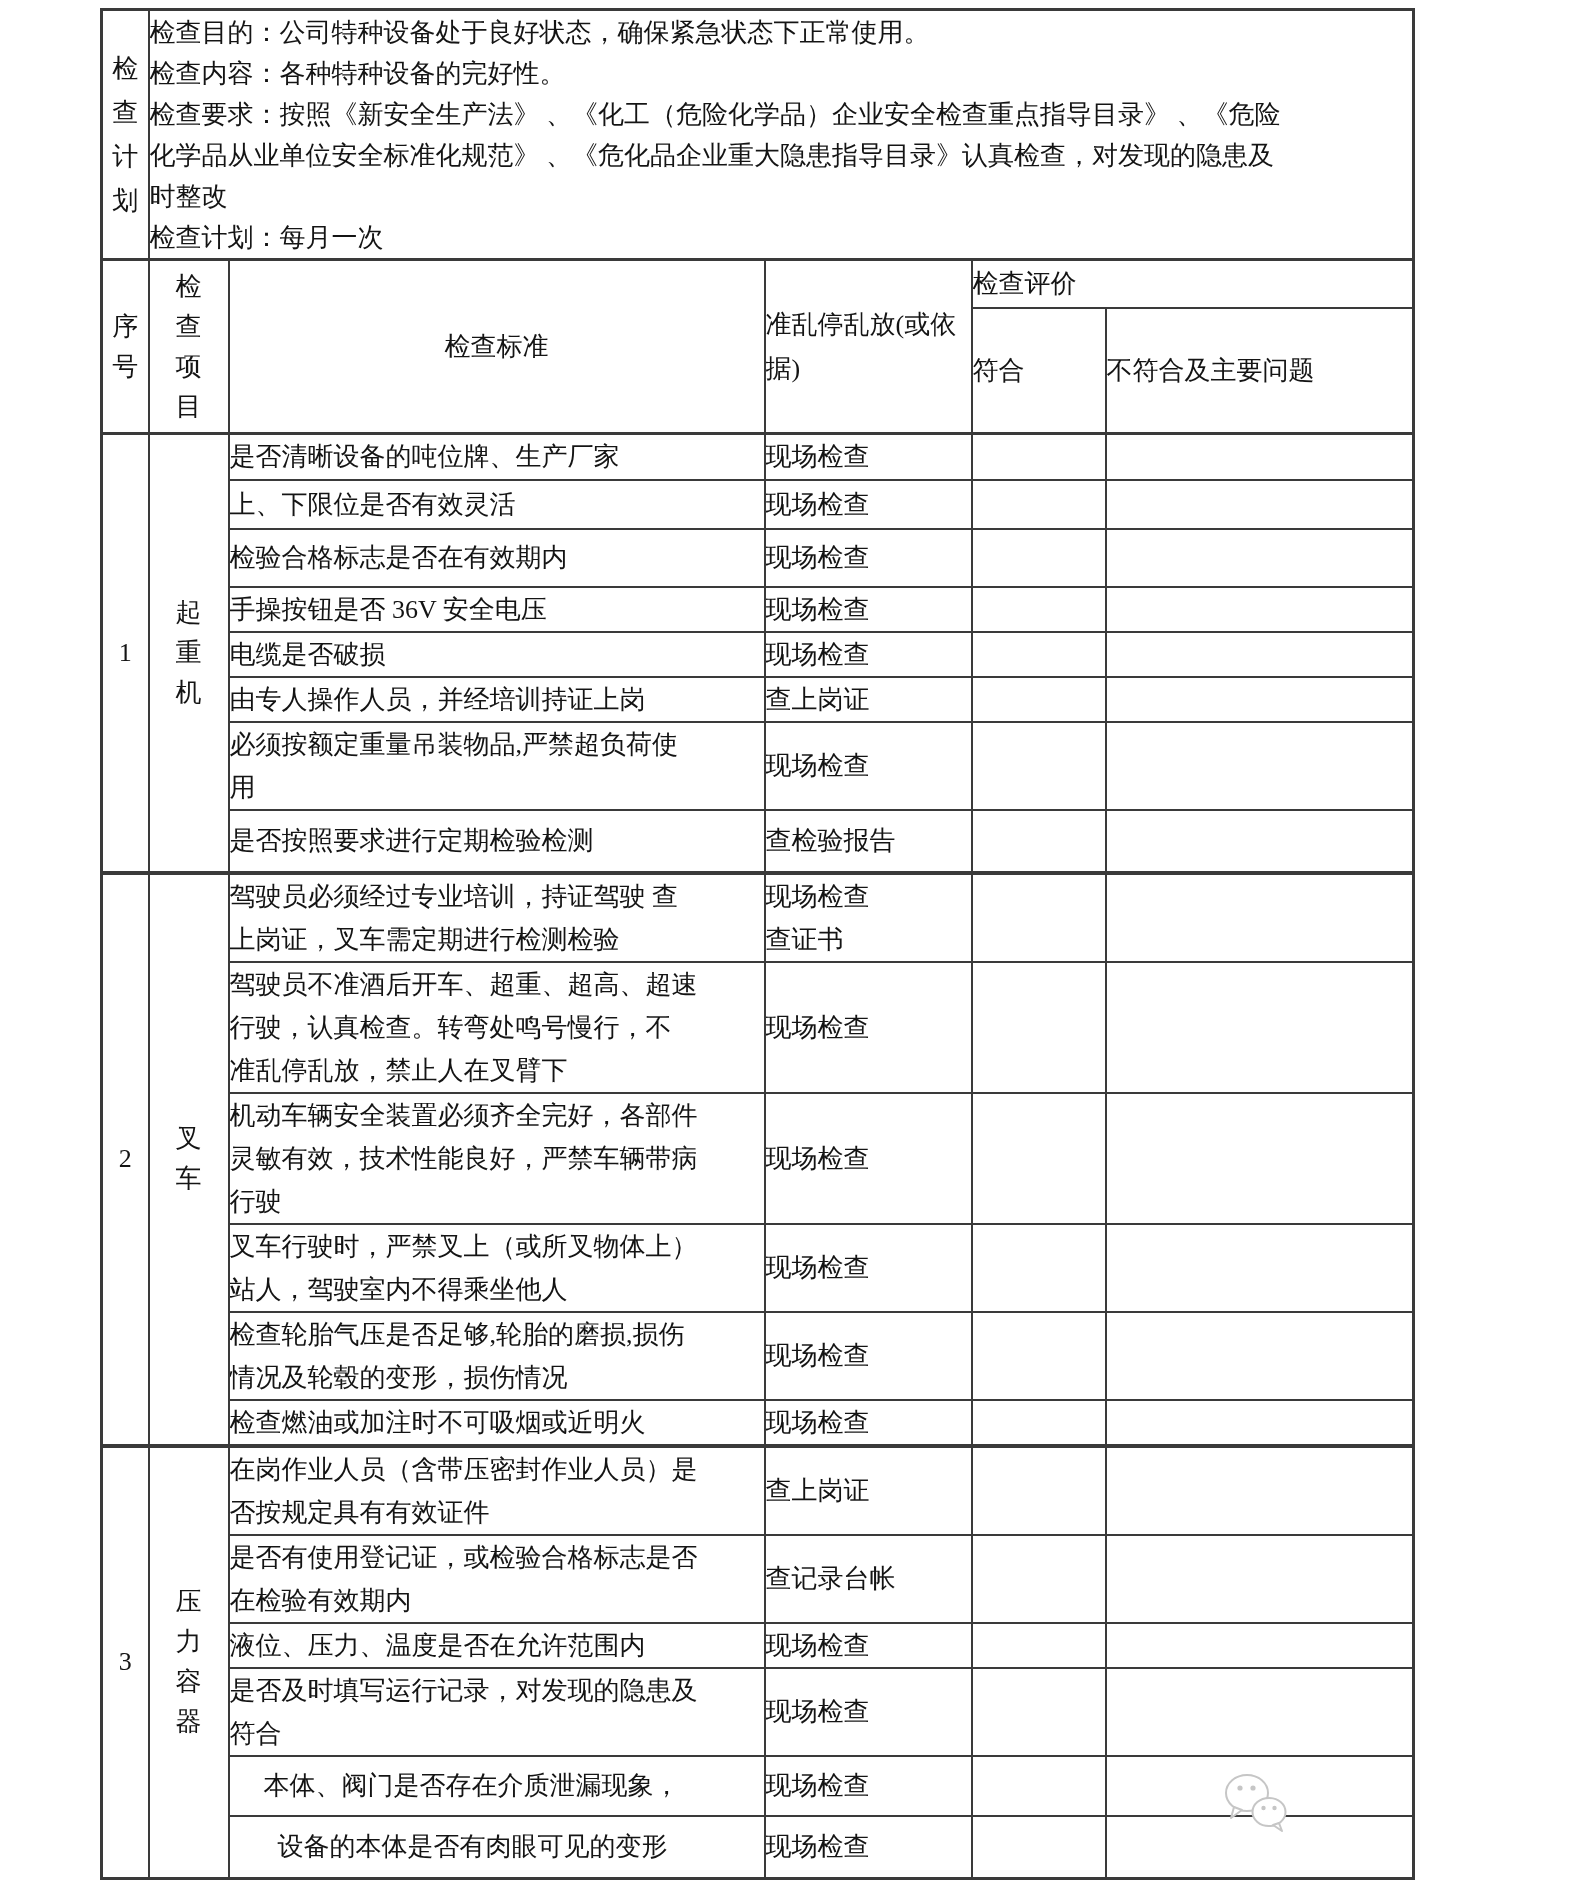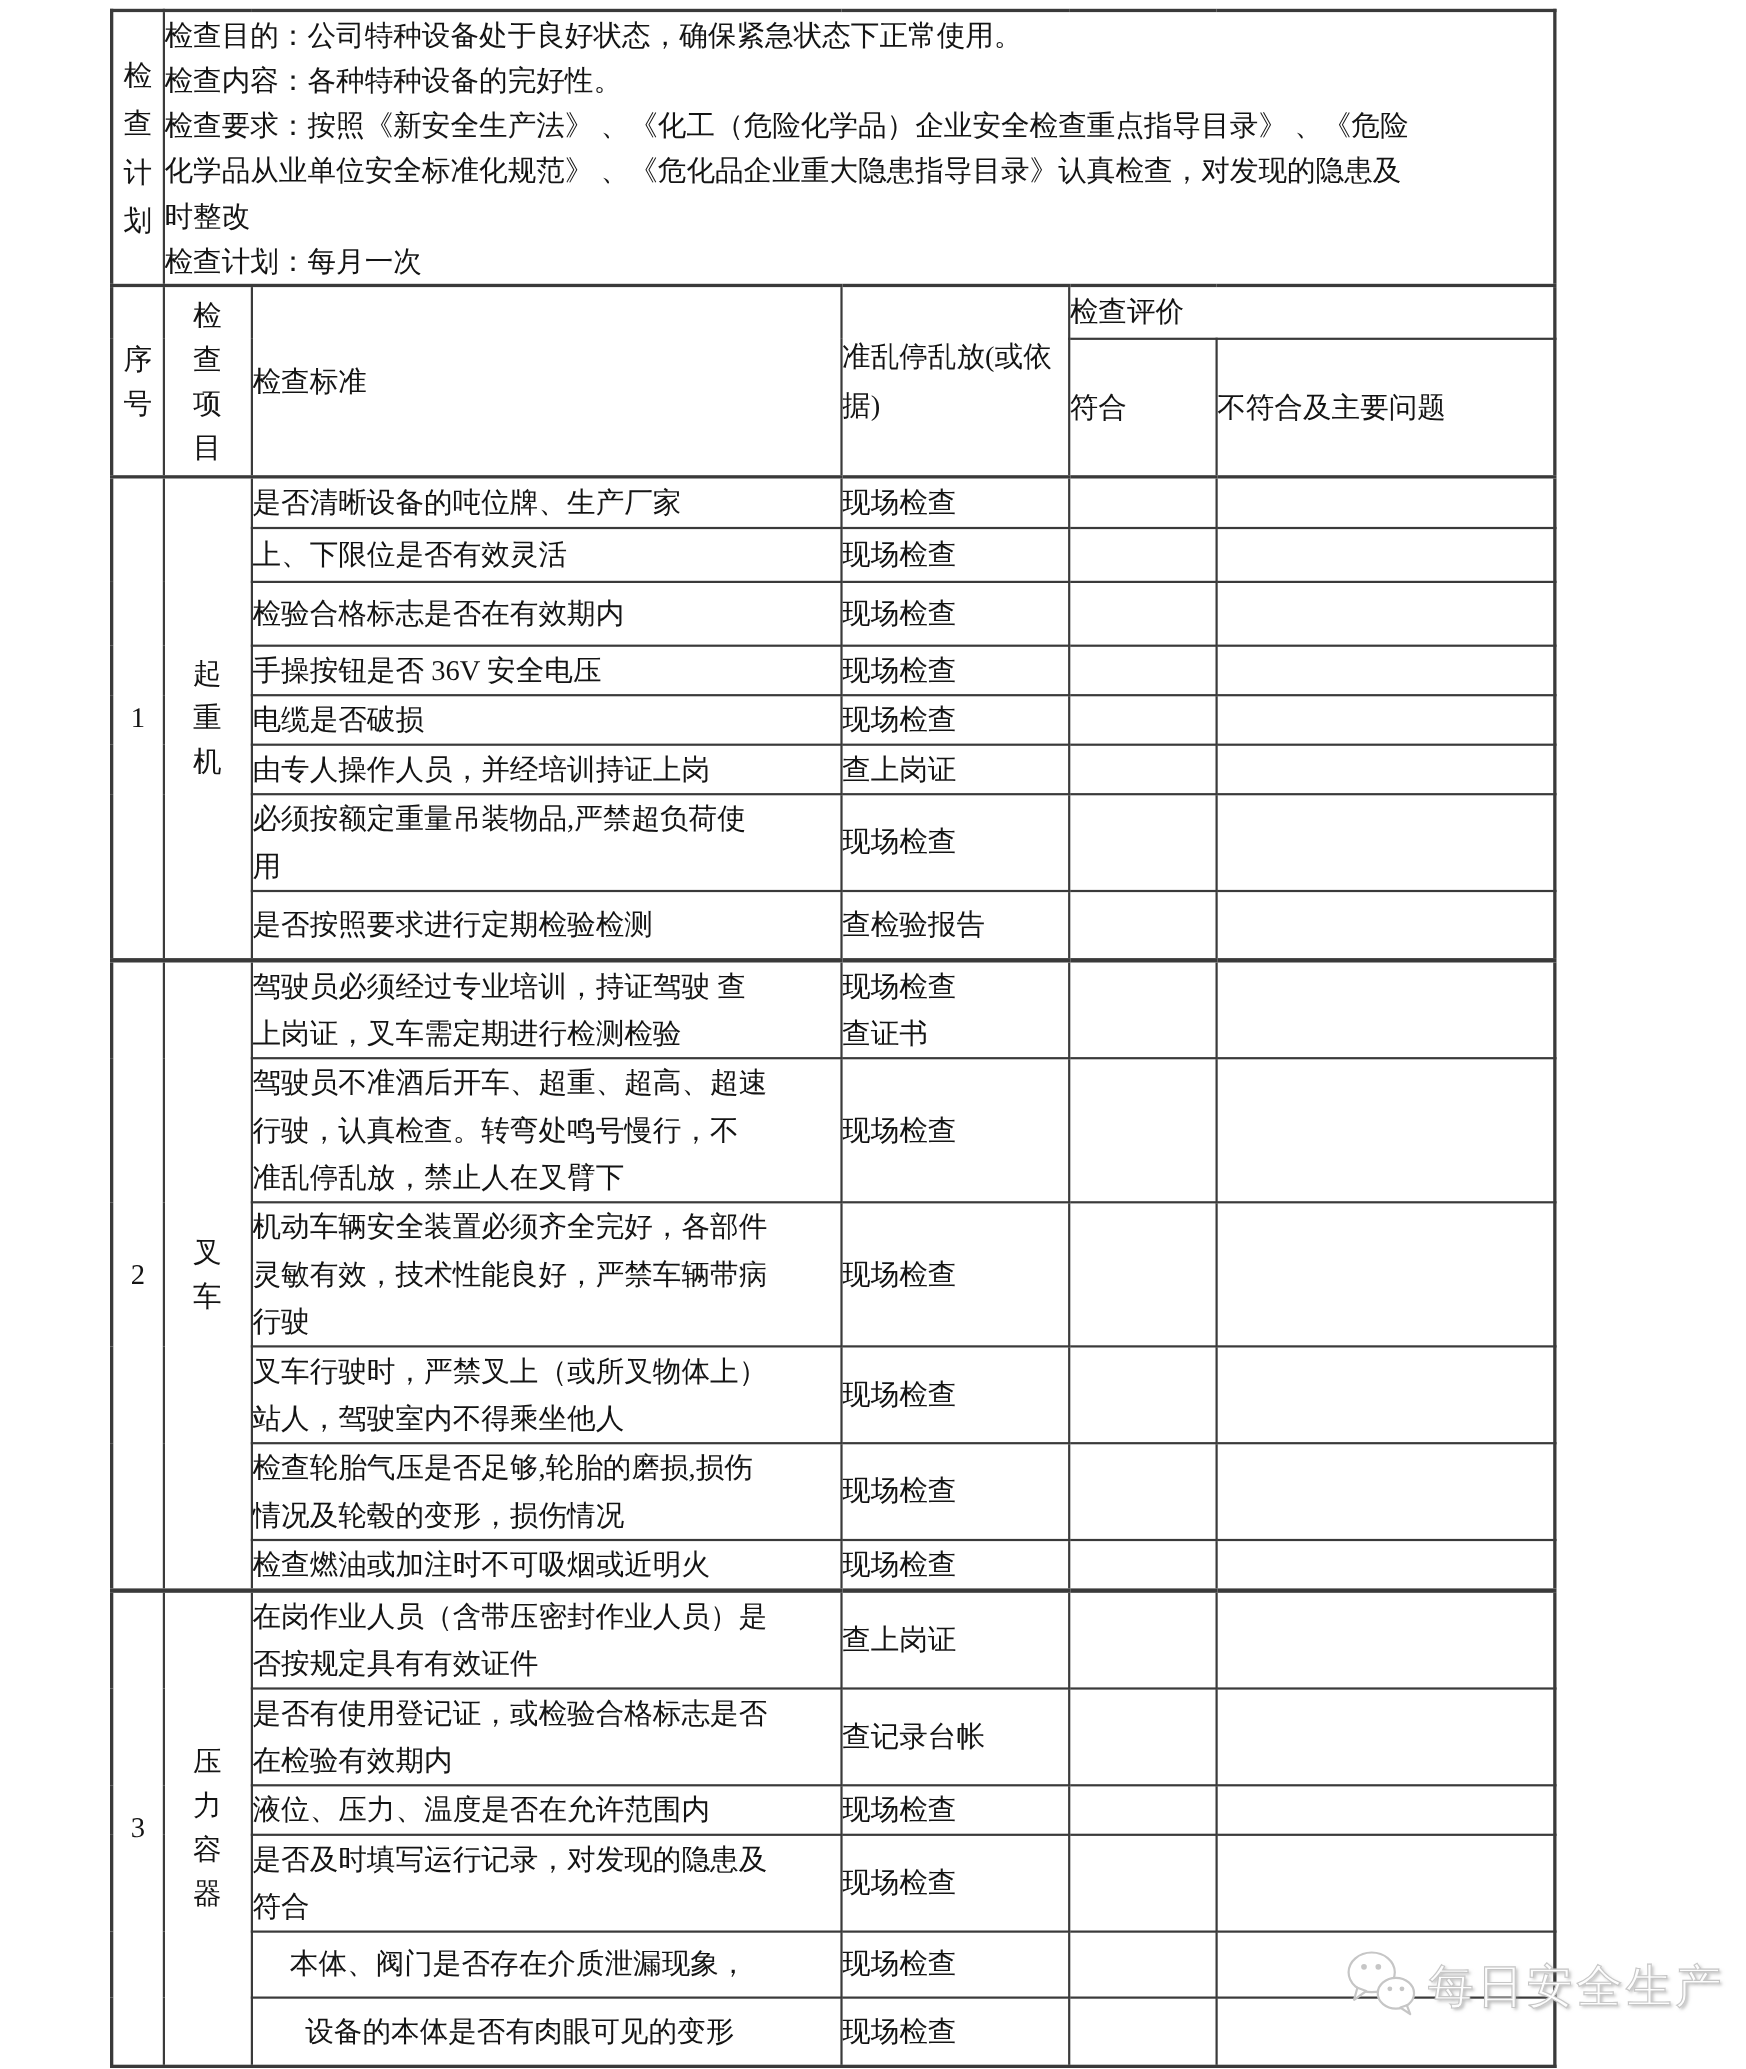--- a/index.html
+++ b/index.html
@@ -37,21 +37,21 @@
 
   
   .vtext{
     width:27px;margin:0 auto;
     word-break:break-all;
     line-height:40px;text-align:center;
   }
   .vtext.lh44{line-height:44px;}
 
   
-  td.hstd{text-align:left;padding-left:19px;}
+  td.hstd{text-align:center;padding-left:19px;}
   td.hmth{text-align:left;padding:0 18px 0 14px;line-height:44px;}
   td.heval{text-align:left;padding-left:18px;}
   td.hpass{text-align:left;padding-left:16px;}
   td.hfail{text-align:left;padding-left:15px;}
 
   
   td.std{
     text-align:left;
     padding:4px 26px 4px 19px;
     line-height:43px;
@@ -289,16 +289,15 @@
           <path d="M57 51 L60 59 L51 53 Z" stroke-linejoin="round"></path>
         </g>
         <g fill="#c6c6c6">
           <circle cx="18" cy="16" r="2.6"></circle>
           <circle cx="31" cy="16" r="2.6"></circle>
           <circle cx="41.5" cy="36" r="2.2"></circle>
           <circle cx="52.5" cy="36" r="2.2"></circle>
         </g>
       </svg>
     </span>
-    <span class="wm-text">每日安全生产</span>
   </div>
 
 </div>
 
 </body></html>

